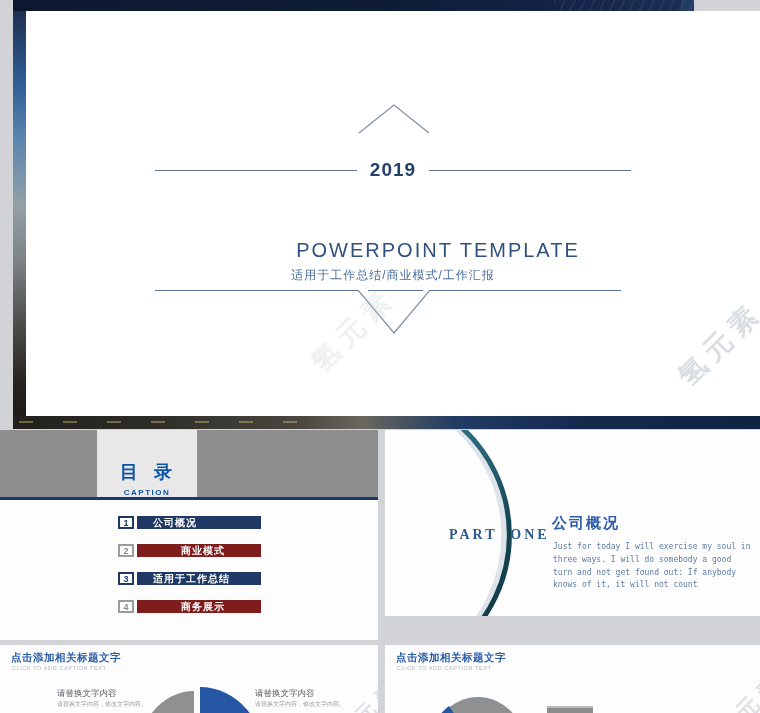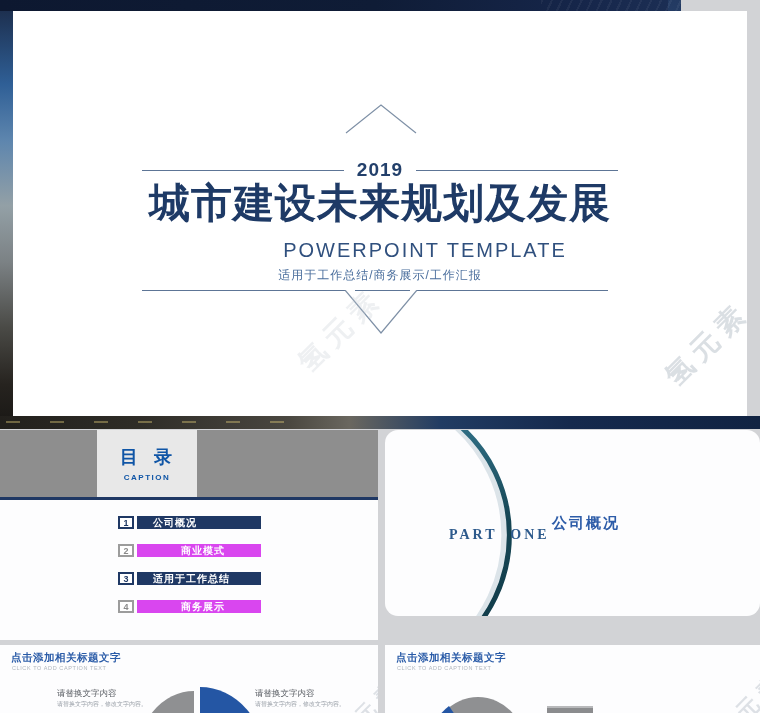--- a/index.html
+++ b/index.html
@@ -1,20 +1,20 @@
 <!DOCTYPE html>
 <html><head>
 <meta charset="utf-8">
 <style>
   html,body{margin:0;padding:0;}
   body{width:760px;height:713px;position:relative;overflow:hidden;background:#d2d3d6;
        font-family:"Liberation Sans",sans-serif;}
 
   
-  .hero{position:absolute;left:0;top:0;width:681px;height:429px;
+  .hero{position:absolute;left:13px;top:0;width:681px;height:429px;
         background:linear-gradient(90deg,#0d1830 0%,#0f1c36 55%,#16264a 85%,#1c2f55 100%);}
   .hero::after{content:"";position:absolute;right:0;top:0;width:140px;height:30px;
         background:repeating-linear-gradient(115deg,rgba(255,255,255,0.10) 0 2px,transparent 2px 9px);
         opacity:.5;}
   .photo-left{position:absolute;left:0;top:11px;width:13px;height:406px;
         background:linear-gradient(180deg,#1d3050 0%,#2f5f96 18%,#5e86ae 32%,#93a0a6 48%,
         #7b8184 62%,#4a4a46 78%,#26231f 92%,#1c1a17 100%);}
   .photo-right{position:absolute;right:0;top:0;width:13px;height:429px;
         background:linear-gradient(180deg,#233a62 0%,#2c4a74 22%,#49607a 40%,#607181 48%,
         #3d566c 58%,#1b3356 74%,#0f2040 100%);}
@@ -47,42 +47,42 @@
         font-size:16px;color:#40649a;letter-spacing:1px;white-space:pre;}
 
   .wm{position:absolute;transform:rotate(-45deg);font-weight:700;letter-spacing:7px;
         color:#c3cad2;white-space:pre;pointer-events:none;}
   .wm-hero-center{left:275px;top:300px;font-size:28px;opacity:.28;}
   .wm-hero-right{left:655px;top:325px;font-size:28px;opacity:.6;z-index:6;}
 
   
   .thumb{position:absolute;background:#fdfdfe;overflow:hidden;}
   .thumb-toc{left:0;top:430px;width:378px;height:210px;}
-  .thumb-part{left:385px;top:430px;width:375px;height:186px;border-radius:13px;}
+  .thumb-part{left:385px;top:430px;width:375px;height:186px;}
   .thumb-cap1{left:0;top:645px;width:378px;height:210px;}
   .thumb-cap2{left:385px;top:645px;width:375px;height:210px;}
 
   
   .toc-band{position:relative;height:67px;background:#8e8e8e;}
   .toc-box{position:absolute;left:97px;top:0;width:100px;height:67px;background:#e8e8e8;
-        display:flex;flex-direction:column;align-items:center;justify-content:center;gap:4px;}
+        display:flex;flex-direction:column;align-items:center;justify-content:flex-end;gap:4px;}
   .toc-cn{font-size:18px;font-weight:800;color:#0f55a6;letter-spacing:2px;white-space:pre;}
   .toc-en{font-size:8px;font-weight:700;color:#0f55a6;letter-spacing:1.5px;}
   .toc-line{height:3px;background:#1f3864;}
   .toc-list{position:absolute;left:118px;top:86px;display:flex;flex-direction:column;gap:15px;}
   .toc-item{display:flex;height:13px;}
   .toc-num{box-sizing:border-box;width:16px;height:13px;background:#fff;border:2px solid;
         font-size:9px;font-weight:700;display:flex;align-items:center;justify-content:center;
         margin-right:3px;}
   .toc-bar{box-sizing:border-box;width:124px;height:13px;line-height:13px;padding-left:16px;
         font-size:10px;font-weight:700;color:#fff;letter-spacing:1px;}
   .v-navy .toc-num{border-color:#1f3864;color:#1f3864;}
   .v-navy .toc-bar{background:#1f3864;}
   .v-gray .toc-num{border-color:#9c9c9c;color:#8a8a8a;}
-  .v-gray .toc-bar{background:#d946ef;padding-left:44px;}
+  .v-gray .toc-bar{background:#7f1d1d;padding-left:44px;}
 
   
   .arc-svg{position:absolute;left:0;top:0;}
   .part-label{position:absolute;left:64px;top:97px;font-family:"Liberation Serif",serif;
         font-size:14px;font-weight:600;color:#2d5a8c;letter-spacing:3px;white-space:pre;}
   .part-heading{position:absolute;left:167px;top:84px;font-size:15px;font-weight:800;
         color:#2d5ca8;letter-spacing:2px;}
   .part-body{position:absolute;left:168px;top:111px;width:200px;
         font-family:"DejaVu Sans Mono",monospace;font-size:8px;line-height:1.6;color:#5f7da1;}
 
@@ -115,23 +115,22 @@
     <svg class="chevron-up" width="74" height="33" viewBox="0 0 74 33">
       <polyline points="2,31 37,3 72,31" fill="none" stroke="#7e90a6" stroke-width="1.2"></polyline>
     </svg>
 
     <div class="year-row">
       <div class="hline"></div>
       <span class="year">2019</span>
       <div class="hline"></div>
     </div>
 
-    <div class="main-title">城市建设未来规划及发展</div>
     <div class="sub-en">POWERPOINT TEMPLATE</div>
-    <div class="sub-cn">适用于工作总结/商务展示/工作汇报</div>
+    <div class="sub-cn">适用于工作总结/商业模式/工作汇报</div>
 
     <div class="sep">
       <div class="seg s1"></div>
       <div class="seg s2"></div>
       <div class="seg s3"></div>
       <svg class="chevron-down" width="100" height="48" viewBox="0 0 100 48">
         <polyline points="14,0 50,43 86,0" fill="none" stroke="#7e90a6" stroke-width="1.2"></polyline>
       </svg>
     </div>
 
@@ -176,20 +175,21 @@
         <stop offset="0%" stop-color="#2f6e84"></stop>
         <stop offset="45%" stop-color="#154452"></stop>
         <stop offset="100%" stop-color="#123c4a"></stop>
       </linearGradient>
     </defs>
     <path d="M 71 -4 A 146 146 0 0 1 71 214" fill="none" stroke="#a9bfca" stroke-width="7" opacity="0.4"></path>
     <path d="M 75 -4 A 145 145 0 0 1 75 214" fill="none" stroke="url(#arcGrad)" stroke-width="5"></path>
   </svg>
   <div class="part-label">PART  ONE</div>
   <div class="part-heading">公司概况</div>
+  <div class="part-body">Just for today I will exercise my soul in three ways. I will do somebody a good turn and not get found out: If anybody knows of it, it will not count</div>
 </div>
 
 <div class="thumb thumb-cap1">
   <div class="cap-title">点击添加相关标题文字</div>
   <div class="cap-sub">CLICK TO ADD CAPTION TEXT</div>
 
   <div class="cap-block blk-l">
     <div class="cap-h">请替换文字内容</div>
     <div class="cap-b">请替换文字内容，修改文字内容。</div>
   </div>

